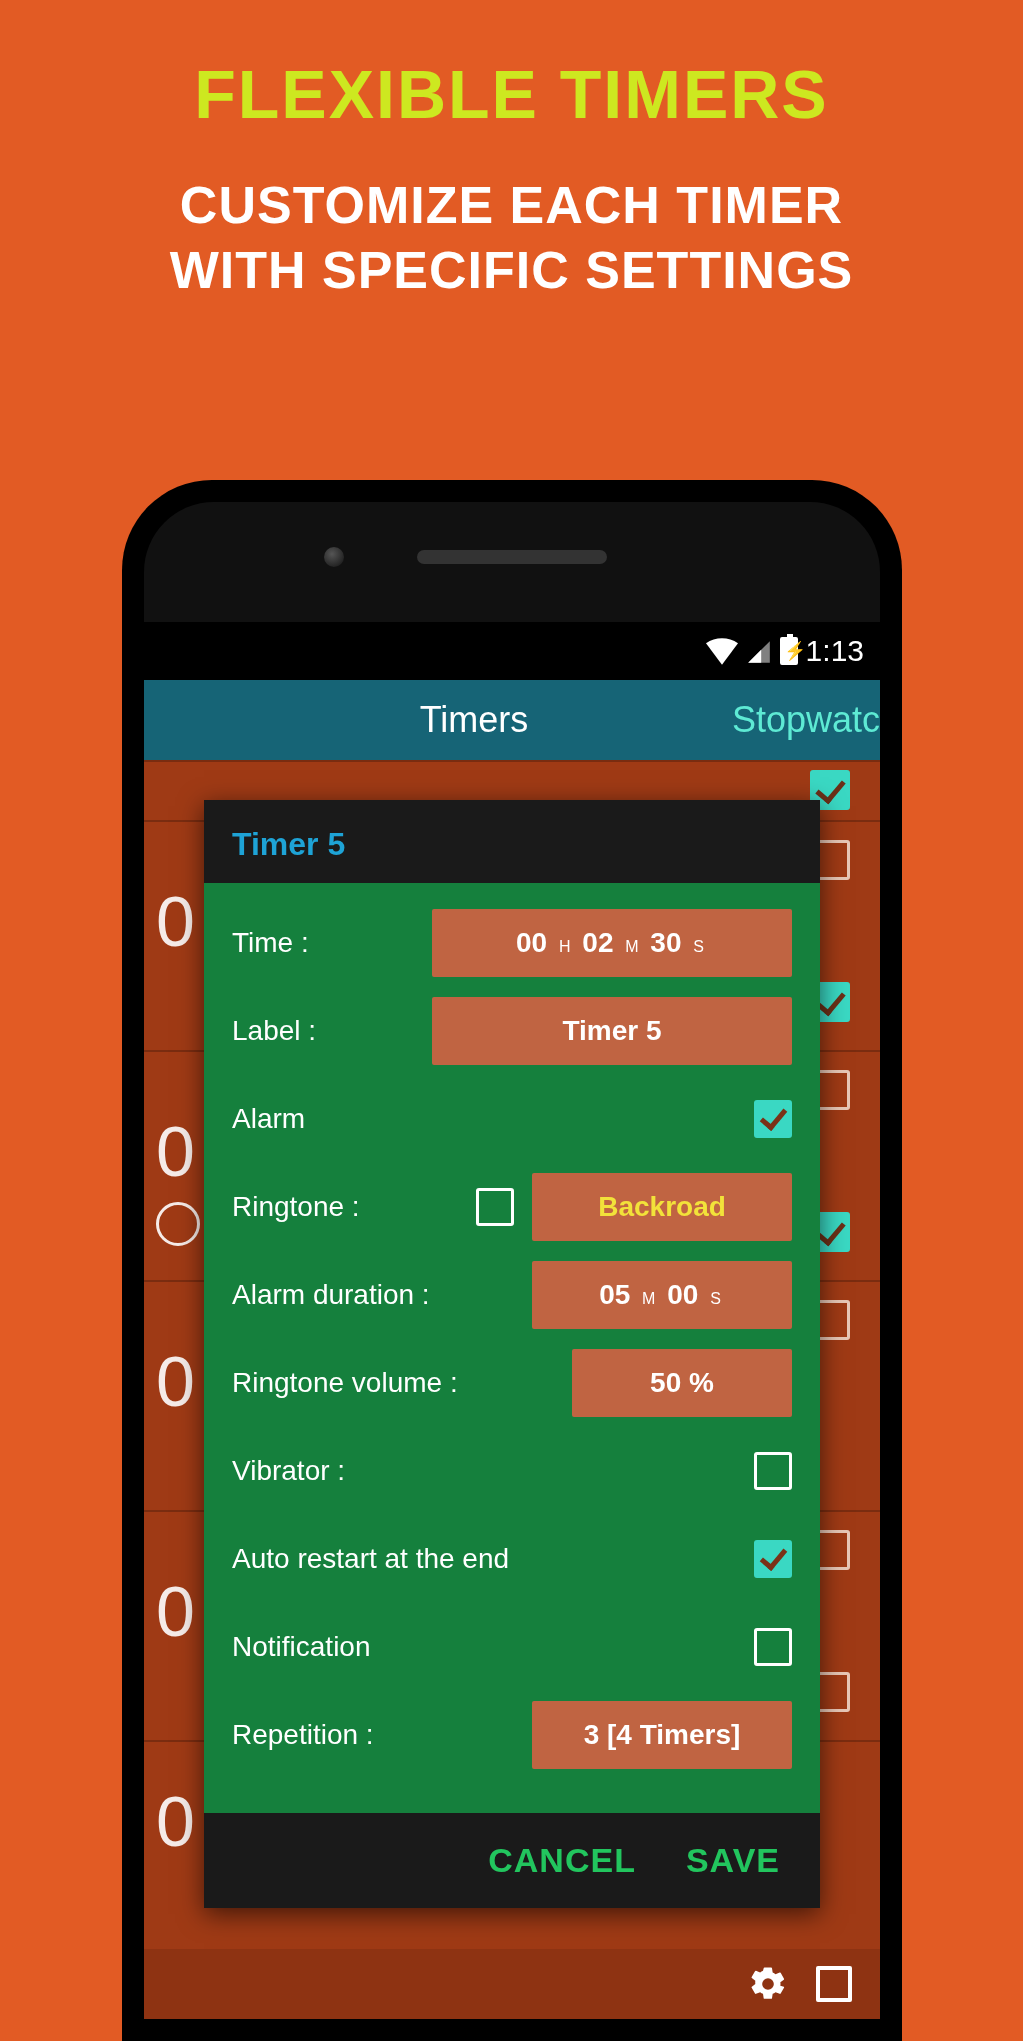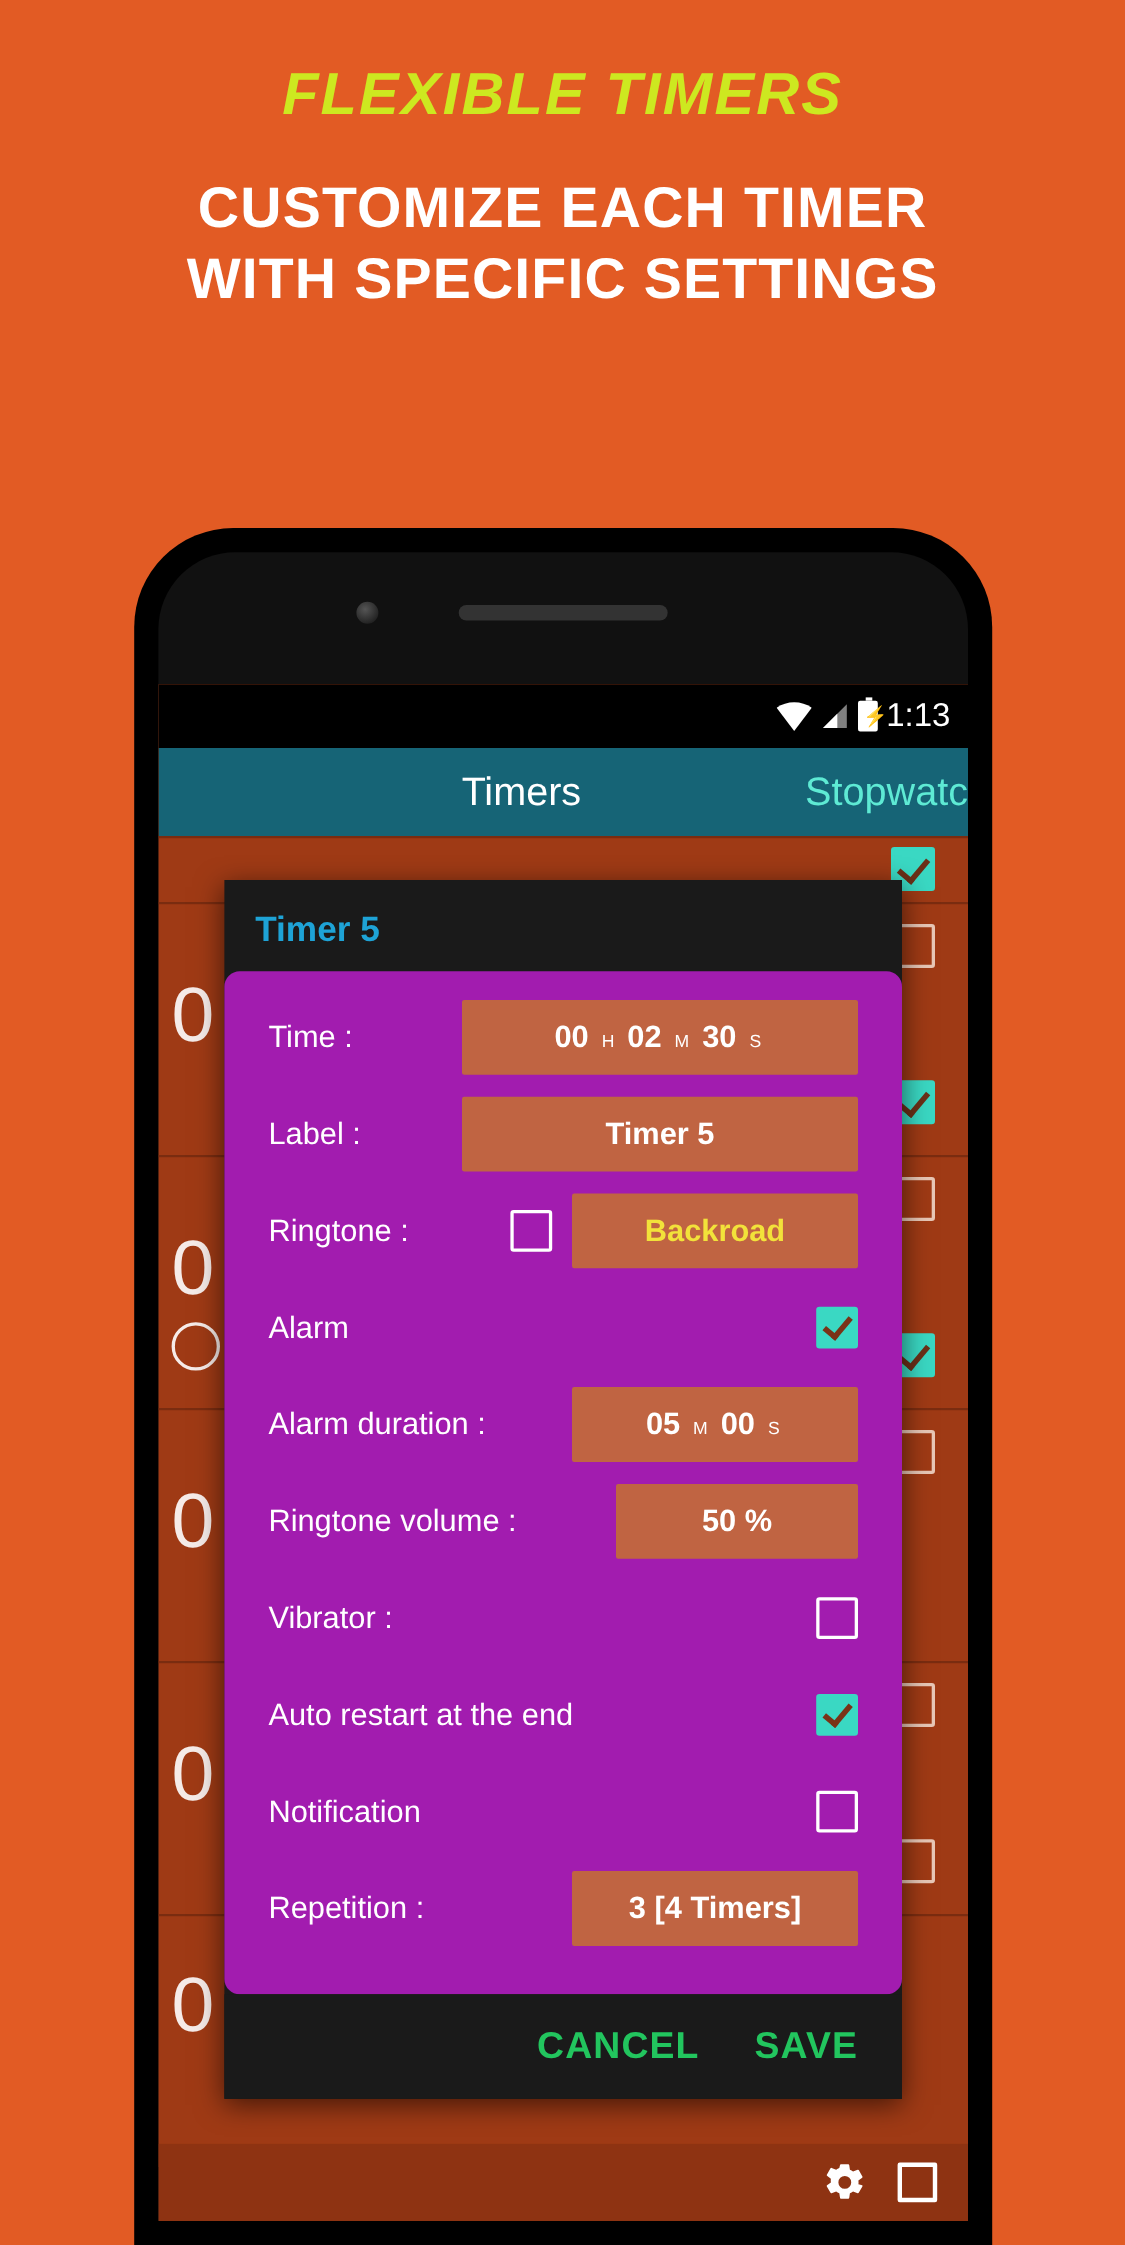--- a/index.html
+++ b/index.html
@@ -6,26 +6,25 @@
 body {
   width: 1023px;
   height: 2041px;
   background: #e25b24;
   font-family: Arial, Helvetica, sans-serif;
   overflow: hidden;
   position: relative;
 }
 .promo-title {
   text-align: center;
-  font-size: 54px;
+  font-size: 68px;
   font-weight: 800;
   color: #cde820;
   letter-spacing: 2px;
   margin-top: 55px;
-  font-style: italic;
 }
 .promo-sub {
   text-align: center;
   font-size: 52px;
   font-weight: 800;
   color: #fff;
   letter-spacing: 1px;
   margin-top: 40px;
   line-height: 1.25;
 }
@@ -154,21 +153,21 @@
   top: 178px;
   background: #1a1a1a;
   box-shadow: 0 6px 24px rgba(0,0,0,.6);
 }
 .dialog-title {
   color: #1ea3d6;
   font-size: 32px;
   font-weight: 600;
   padding: 26px 28px 20px;
 }
-.dialog-body { background: #a21caf; padding: 12px 40px 30px; border-radius: 14px; }
+.dialog-body { background: #15803d; padding: 12px 28px 30px; }
 .field-row {
   display: flex;
   align-items: center;
   min-height: 80px;
   margin: 8px 0;
 }
 .field-label {
   color: #fff;
   font-size: 28px;
   flex: 1;
@@ -326,29 +325,29 @@
               <span>30</span>
               <span class="sub">S</span>
             </div>
           </div>
 
           <div class="field-row">
             <div class="field-label">Label :</div>
             <div class="pill wide">Timer 5</div>
           </div>
 
+          <div class="field-row">
+            <div class="field-label">Alarm</div>
+            <div class="chk checked"></div>
+          </div>
+
           <div class="field-row ringtone-row">
             <div class="field-label">Ringtone :</div>
             <div class="chk"></div>
             <div class="pill mid accent">Backroad</div>
-          </div>
-
-          <div class="field-row">
-            <div class="field-label">Alarm</div>
-            <div class="chk checked"></div>
           </div>
 
           <div class="field-row">
             <div class="field-label">Alarm duration :</div>
             <div class="pill mid">
               <span>05</span>
               <span class="sub">M</span>
               <span>00</span>
               <span class="sub">S</span>
             </div>

